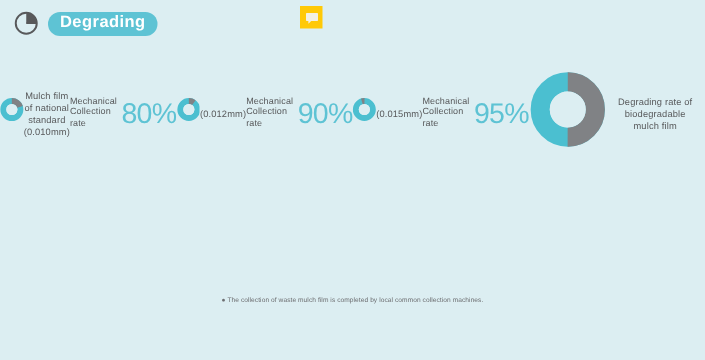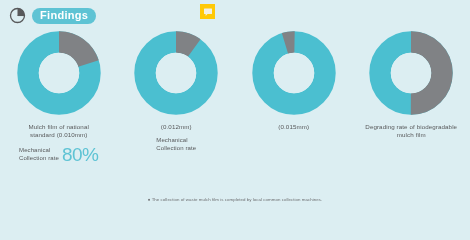--- a/index.html
+++ b/index.html
@@ -22,21 +22,21 @@
   }
   .note-icon{
     position:absolute;left:200px;top:4px;
     width:15px;height:15px;background:#ffc907;
     display:flex;align-items:center;justify-content:center;
   }
   .note-icon svg{display:block;}
 
   
   .cols{position:absolute;left:0;top:30px;width:470px;display:flex;}
-  .col{width:117.5px;display:flex;flex-direction:column;align-items:center;}
+  .col{width:117.5px;display:flex;align-items:center;}
   .donut{width:86px;height:86px;display:block;}
 
   .cap{
     text-align:center;font-size:6.2px;line-height:8px;
     color:#58595b;margin-top:7px;width:112px;
     letter-spacing:.1px;
   }
   .cap .sub{display:block;}
 
   .metric{
@@ -64,21 +64,21 @@
 <div class="panel">
 
   <div class="header">
     <span class="pie-icon">
       <svg width="17" height="17" viewBox="0 0 17 17">
         <circle cx="8.5" cy="8.5" r="7" fill="none" stroke="#58595b" stroke-width="1.3"></circle>
         <path d="M8.5 8.5 L8.5 1.5 A7 7 0 0 1 15.5 8.5 Z" fill="#58595b"></path>
         <path d="M8.5 8.5 L15.5 8.5" stroke="#58595b" stroke-width="1.1"></path>
       </svg>
     </span>
-    <span class="pill">Findings</span>
+    <span class="pill">Degrading</span>
   </div>
 
   <div class="note-icon">
     <svg width="10" height="10" viewBox="0 0 10 10">
       <rect x="1" y="1.6" width="8" height="5.4" rx="0.5" fill="#f2f0e4"></rect>
       <path d="M2.6 7 L2.6 8.9 L4.5 7 Z" fill="#f2f0e4"></path>
     </svg>
   </div>
 
   <div class="cols">
@@ -110,31 +110,39 @@
         <circle cx="50" cy="50" r="23.5" fill="#dceef2"></circle>
       </svg>
       <div class="cap">
         <span class="sub">(0.012mm)</span>
       </div>
       <div class="metric">
         <span class="lab">
           <span>Mechanical</span><br>
           <span>Collection rate</span>
         </span>
+        <span class="val">90%</span>
       </div>
     </div>
 
     <div class="col">
       <svg class="donut" viewBox="0 0 100 100">
         <circle cx="50" cy="50" r="36" fill="none" stroke="#4bbfd0" stroke-width="25"></circle>
         <circle cx="50" cy="50" r="36" fill="none" stroke="#808285" stroke-width="25" stroke-dasharray="11.31 214.9" transform="rotate(-107 50 50)"></circle>
         <circle cx="50" cy="50" r="23.5" fill="#dceef2"></circle>
       </svg>
       <div class="cap">
         <span class="sub">(0.015mm)</span>
+      </div>
+      <div class="metric">
+        <span class="lab">
+          <span>Mechanical</span><br>
+          <span>Collection rate</span>
+        </span>
+        <span class="val">95%</span>
       </div>
     </div>
 
     <div class="col">
       <svg class="donut" viewBox="0 0 100 100">
         <circle cx="50" cy="50" r="36" fill="none" stroke="#4bbfd0" stroke-width="25"></circle>
         <circle cx="50" cy="50" r="36" fill="none" stroke="#808285" stroke-width="25" stroke-dasharray="113.1 113.1" transform="rotate(-90 50 50)"></circle>
         <circle cx="50" cy="50" r="23.5" fill="#dceef2"></circle>
       </svg>
       <div class="cap">

